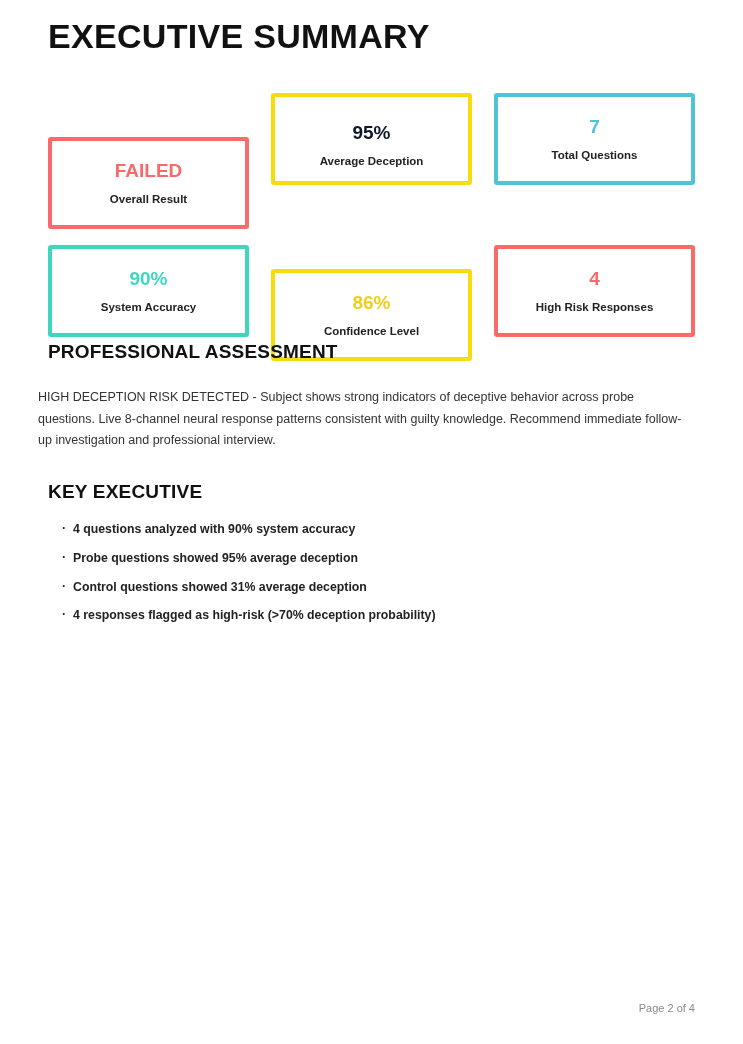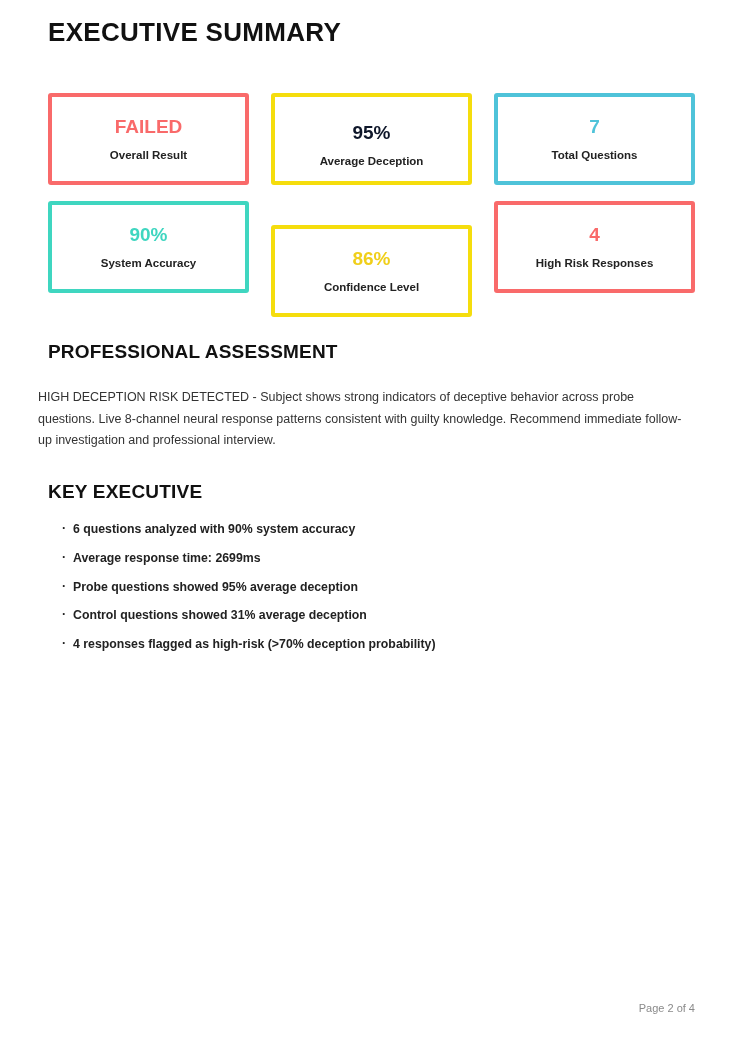--- a/index.html
+++ b/index.html
@@ -21,21 +21,21 @@
     top: 0;
     width: 743px;
     height: 1044px;
     box-sizing: border-box;
     padding: 0 48px;
   }
   .exec-title {
     position: absolute;
     left: 48px;
     top: 17px;
-    font-size: 26px;
+    font-size: 34px;
     font-weight: bold;
     letter-spacing: 0.3px;
     color: #111111;
   }
   .cards {
     position: absolute;
     left: 48px;
     top: 93px;
     width: 647px;
     display: flex;
@@ -121,21 +121,21 @@
   }
 </style>
 </head>
 <body>
 
 <div class="page">
 
   <div class="exec-title">EXECUTIVE SUMMARY</div>
 
   <div class="cards">
-    <div class="card" style="border-color: rgb(249, 106, 106);">
+    <div class="card" style="border-color: rgb(249, 106, 106); margin-top: 44px;">
       <div class="card-value" style="color: rgb(249, 106, 106);">FAILED</div>
       <div class="card-label">Overall Result</div>
     </div>
     <div class="card" style="border-color: rgb(245, 221, 13);">
       <div class="card-value" style="color: #0f172a; margin-top: 12px;">95%</div>
       <div class="card-label">Average Deception</div>
     </div>
     <div class="card" style="border-color: rgb(79, 195, 217);">
       <div class="card-value" style="color: rgb(79, 195, 217);">7</div>
       <div class="card-label">Total Questions</div>
@@ -152,22 +152,21 @@
       <div class="card-value" style="color: rgb(249, 106, 106);">4</div>
       <div class="card-label">High Risk Responses</div>
     </div>
   </div>
 
   <div class="section-title" id="assessment-title">PROFESSIONAL ASSESSMENT</div>
   <div class="assessment-body">HIGH DECEPTION RISK DETECTED - Subject shows strong indicators of deceptive behavior across probe questions. Live 8-channel neural response patterns consistent with guilty knowledge. Recommend immediate follow-up investigation and professional interview.</div>
 
   <div class="section-title" id="findings-title">KEY EXECUTIVE</div>
   <ul class="findings-list">
-    <li>6 questions analyzed with 90% system accuracy</li>
-    <li>Average response time: 2699ms</li>
+    <li>4 questions analyzed with 90% system accuracy</li>
     <li>Probe questions showed 95% average deception</li>
     <li>Control questions showed 31% average deception</li>
     <li>4 responses flagged as high-risk (&gt;70% deception probability)</li>
   </ul>
 
   <div class="page-footer">Page 2 of 4</div>
 
 </div>
 
 </body></html>

